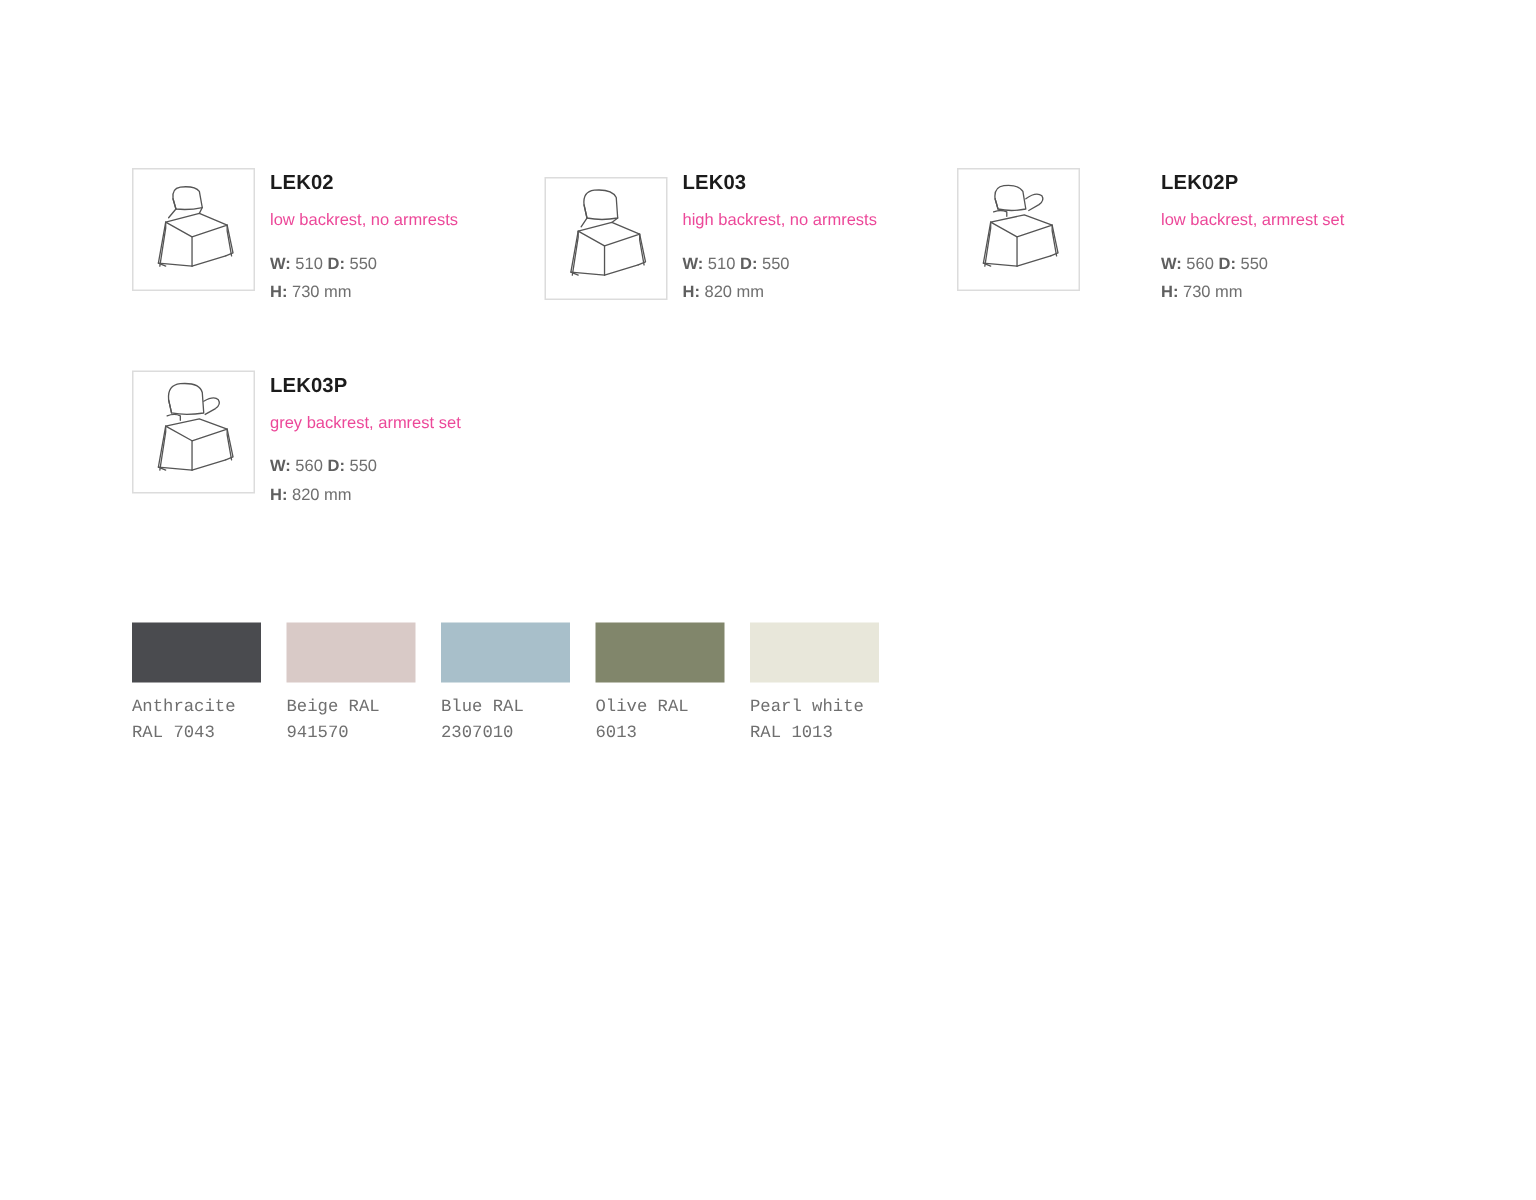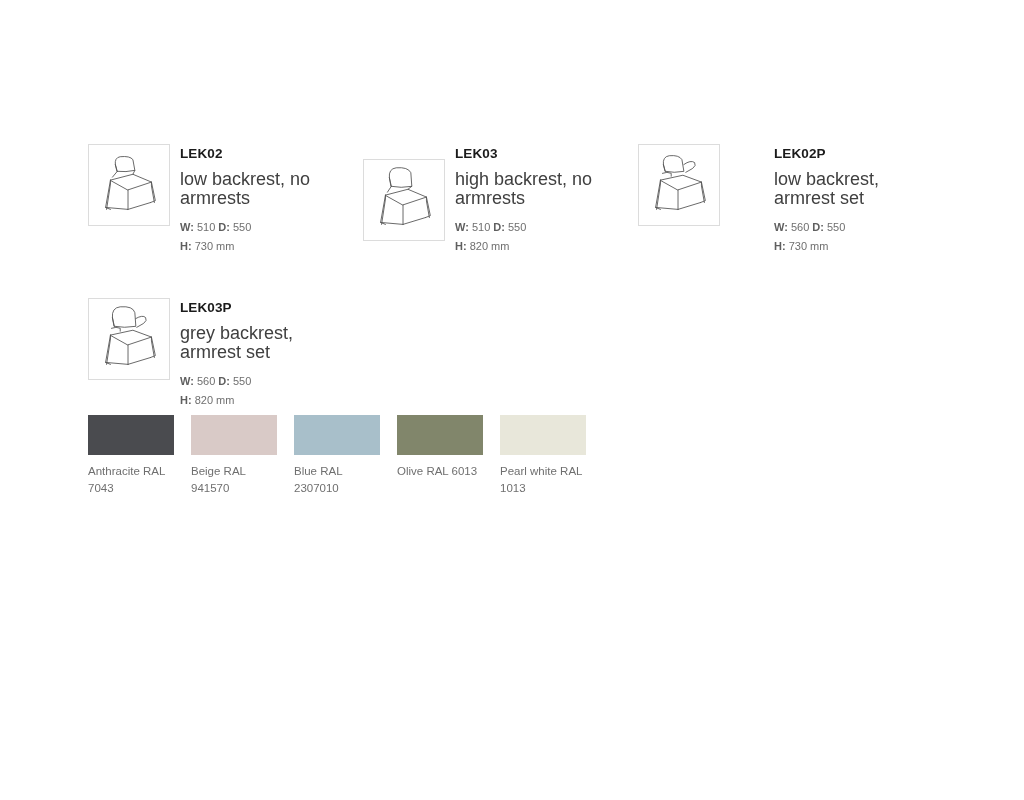--- a/index.html
+++ b/index.html
@@ -21,21 +21,21 @@
     width: 1024px;
     height: 800px;
     background: #fff;
     overflow: hidden;
   }
 
   
   .variants {
     position: absolute;
     left: 88px;
-    top: 144px;
+    top: 112px;
     width: 860px;
   }
   .variant-row {
     display: flex;
     align-items: flex-start;
   }
   .variant {
     display: flex;
     align-items: flex-start;
     width: 275px;
@@ -62,22 +62,22 @@
   }
   .vtitle {
     font-size: 13.5px;
     font-weight: bold;
     color: #1b1b1b;
     letter-spacing: 0.1px;
     line-height: 16px;
     margin: 0 0 8px 0;
   }
   .vdesc {
-    font-size: 18px;
-    color: #404040;
+    font-size: 11px;
+    color: #ec4899;
     line-height: 19px;
     margin: 0 0 10px 0;
     max-width: 168px;
   }
   .vdim {
     font-size: 11px;
     color: #6f6f6f;
     line-height: 19px;
     white-space: nowrap;
   }
@@ -91,20 +91,21 @@
   
   .colors {
     position: absolute;
     left: 88px;
     top: 415px;
     display: flex;
   }
   .color-item {
     width: 86px;
     margin-right: 17px;
+    font-family: Liberation Mono, monospace;
   }
   .swatch {
     width: 86px;
     height: 40px;
   }
   .color-label {
     margin-top: 8px;
     font-size: 11.5px;
     line-height: 17px;
     color: #6f6f6f;

